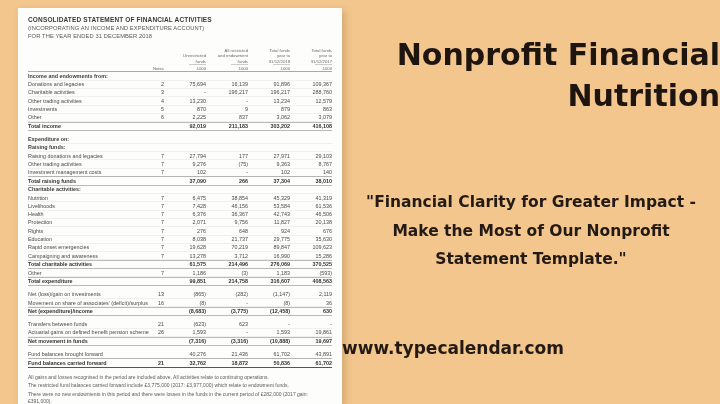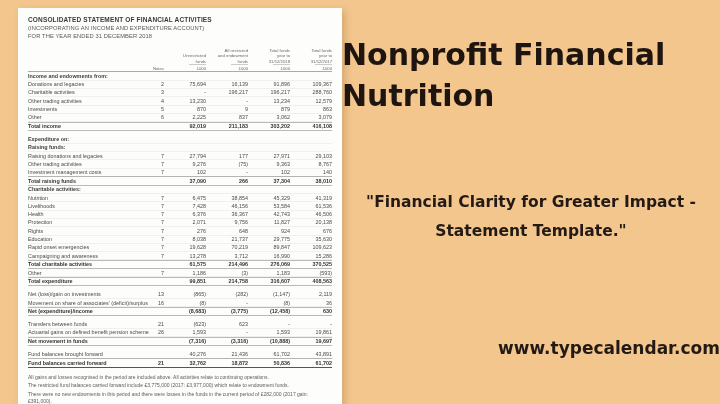--- a/index.html
+++ b/index.html
@@ -33,25 +33,25 @@
   .trow.spacer { height:9px; border:none; padding:0; }
   .c-label { flex:1; }
   .c-note { width:30px; text-align:right; }
   .c-num { width:84px; text-align:right; }
 
   .footnotes { margin-top:12px; }
   .footnote { font-size:10px; color:#5c5c5c; line-height:1.45; margin-bottom:2px; }
 
   
   .panel { position:absolute; left:342px; top:0; width:378px; height:404px; }
-  .panel-title { position:absolute; top:34px; left:0; width:100%; text-align:left;
+  .panel-title { position:absolute; top:34px; left:0; width:100%; text-align:right;
     font-family:"DejaVu Sans", sans-serif; font-weight:bold; font-size:30px; line-height:1.37; color:#1e1410; }
   .panel-quote { position:absolute; top:188px; left:20px; width:338px; text-align:center;
     font-family:"DejaVu Sans", sans-serif; font-weight:bold; font-size:15.5px; line-height:1.85; color:#241a15; }
-  .panel-site { position:absolute; top:338px; left:0; width:100%; text-align:right;
+  .panel-site { position:absolute; top:338px; left:0; width:100%; text-align:left;
     font-family:"DejaVu Sans", sans-serif; font-weight:bold; font-size:17px; color:#241a15; }
 </style>
 </head>
 <body>
 
 <div class="doc">
   <div class="doc-inner">
     <div class="doc-head-1">CONSOLIDATED STATEMENT OF FINANCIAL ACTIVITIES</div>
     <div class="doc-head-2">(INCORPORATING AN INCOME AND EXPENDITURE ACCOUNT)</div>
     <div class="doc-head-2">FOR THE YEAR ENDED 31 DECEMBER 2018</div>
@@ -364,16 +364,17 @@
   </div>
 </div>
 
 <div class="panel">
   <div class="panel-title">
     <div>Nonprofit Financial</div>
     <div>Nutrition</div>
   </div>
   <div class="panel-quote">
     <div>"Financial Clarity for Greater Impact -</div>
+    <div>Make the Most of Our Nonprofit</div>
     <div>Statement Template."</div>
   </div>
   <div class="panel-site">www.typecalendar.com</div>
 </div>
 
 </body></html>

